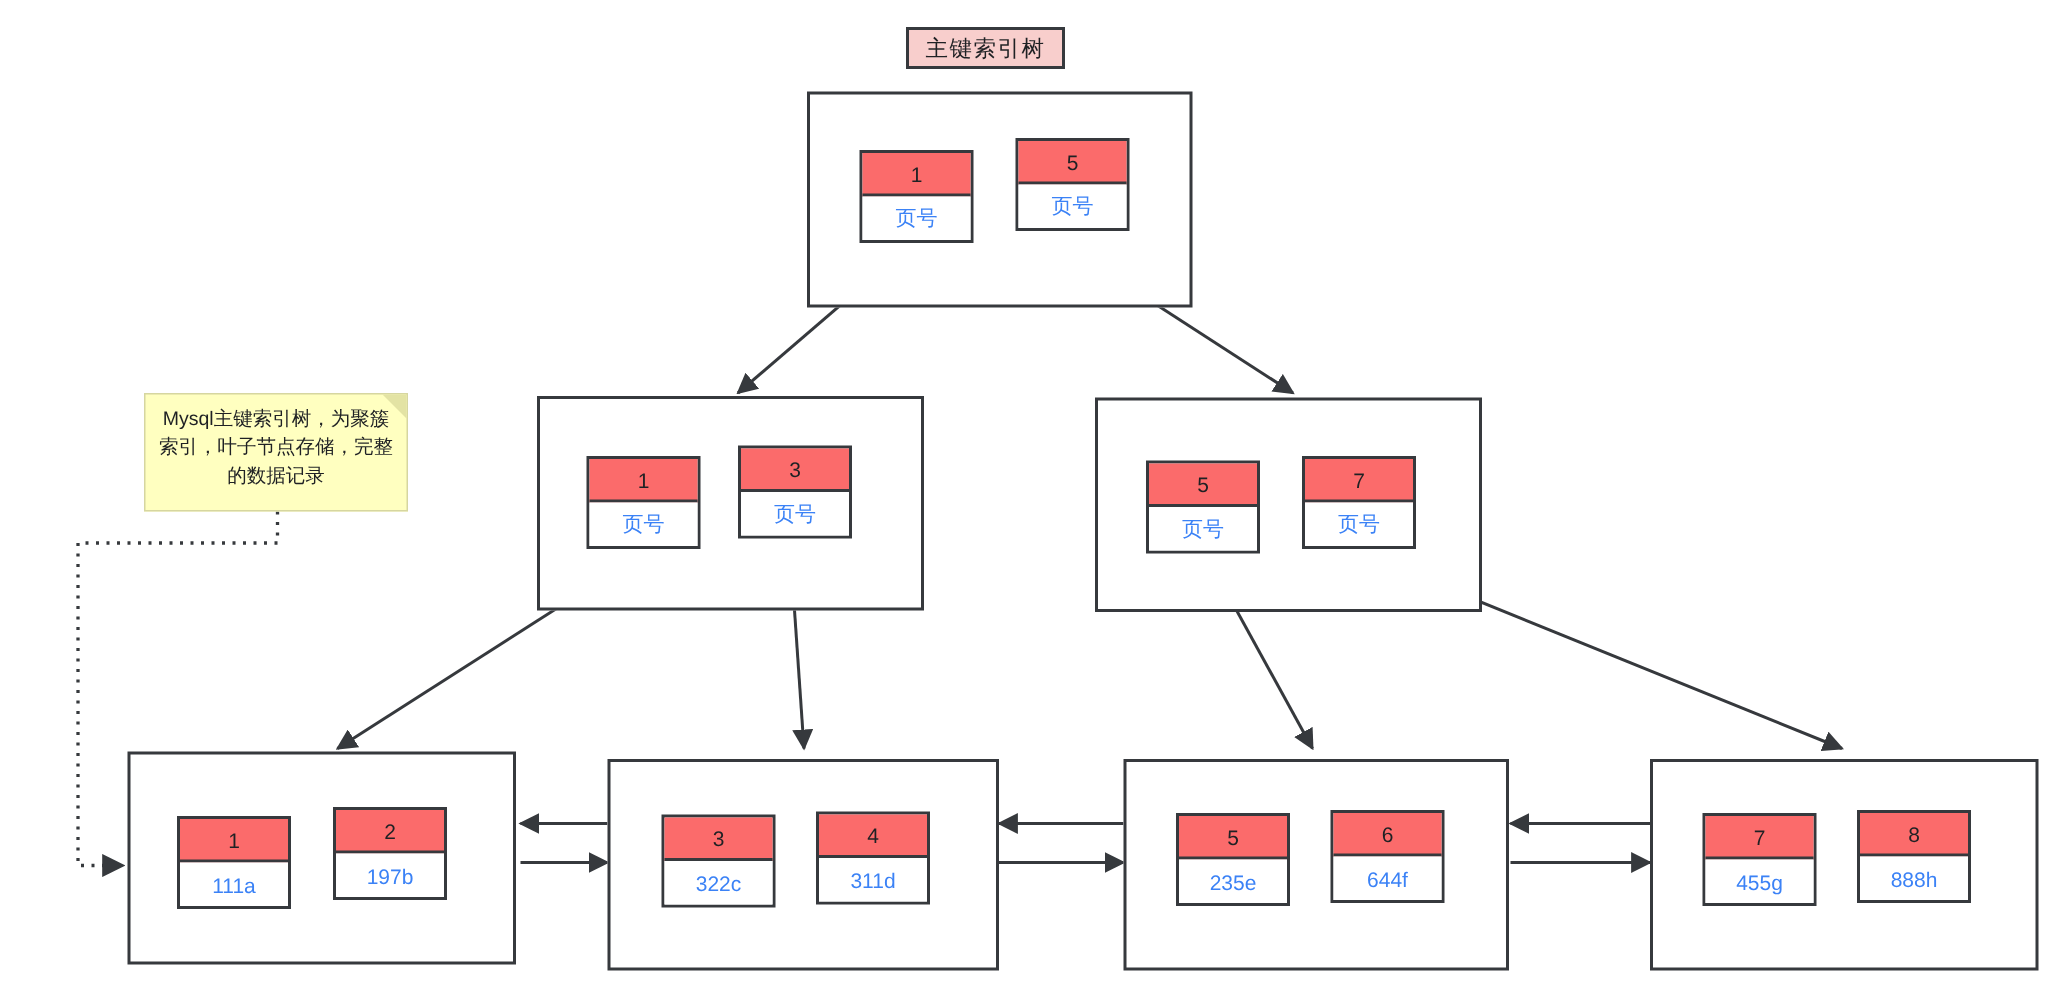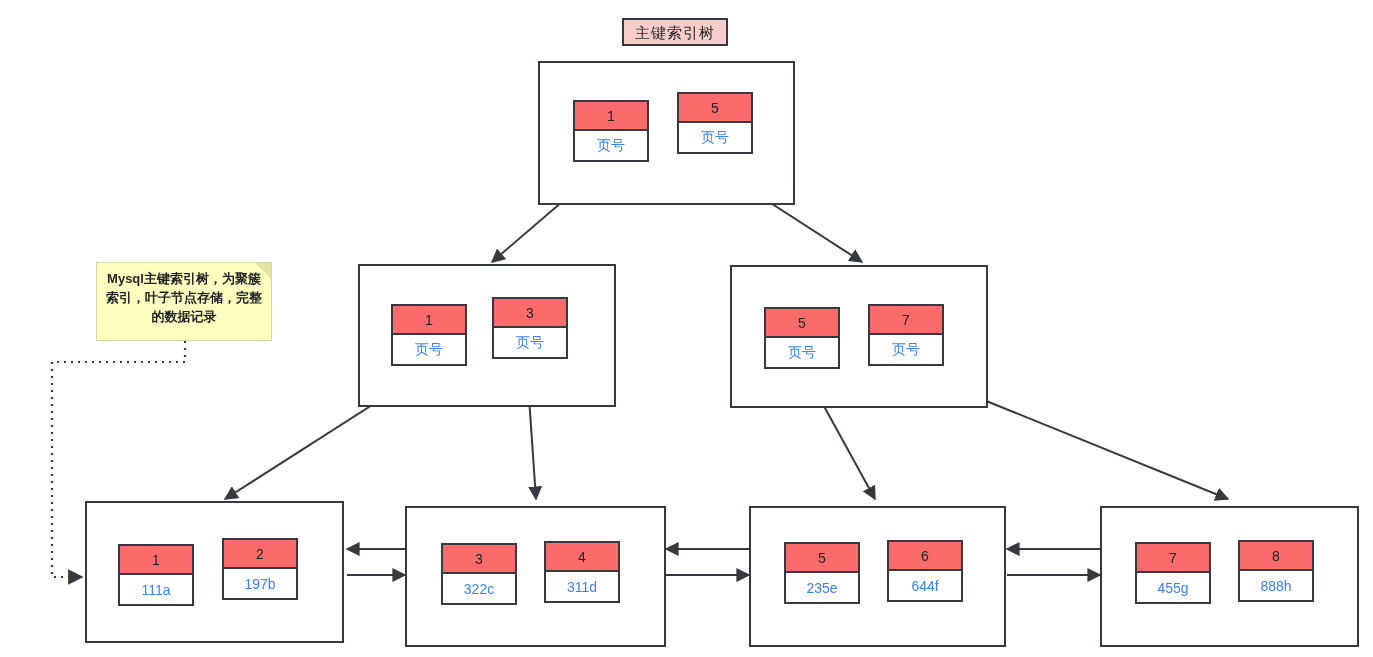--- a/index.html
+++ b/index.html
@@ -97,21 +97,20 @@
     top: 0;
     width: 0;
     height: 0;
     border-top: 16px solid #e3e3a4;
     border-left: 16px solid transparent;
   }
   .note .note-text {
     display: block;
     position: relative;
     z-index: 2;
-    font-weight: bold;
   }
 </style>
 </head>
 <body>
 
 <div id="canvas">
 
   <svg class="edges" viewBox="0 0 1373 657" xmlns="http://www.w3.org/2000/svg">
     <defs>
       <marker id="arrow" viewBox="0 0 10 10" refX="9" refY="5" markerWidth="7" markerHeight="7" orient="auto-start-reverse">
@@ -139,21 +138,21 @@
 
     <line x1="749" y1="549" x2="666" y2="549" stroke="#36393d" stroke-width="2" marker-end="url(#arrow)"></line>
     <line x1="666" y1="575" x2="749" y2="575" stroke="#36393d" stroke-width="2" marker-end="url(#arrow)"></line>
 
     <line x1="1100" y1="549" x2="1007" y2="549" stroke="#36393d" stroke-width="2" marker-end="url(#arrow)"></line>
     <line x1="1007" y1="575" x2="1100" y2="575" stroke="#36393d" stroke-width="2" marker-end="url(#arrow)"></line>
 
     <path d="M 185 341 L 185 362 L 52 362 L 52 577 L 82 577" fill="none" stroke="#36393d" stroke-width="2.2" stroke-dasharray="2 5" stroke-linecap="butt" marker-end="url(#arrowdot)"></path>
   </svg>
 
-  <div class="title-chip" style="left:604px; top:18px; width:106px; height:28px;margin-left:18px;">
+  <div class="title-chip" style="left:604px; top:18px; width:106px; height:28px;">
     <span>主键索引树</span>
   </div>
 
   <div class="note" style="left:96px; top:262px; width:176px; height:79px;">
     <span class="fold"></span>
     <span class="note-text">Mysql主键索引树，为聚簇索引，叶子节点存储，完整的数据记录</span>
   </div>
 
   <div class="node-box" style="left:538px; top:61px; width:257px; height:144px;">
     <div class="cell" style="left:33px; top:37px;">

